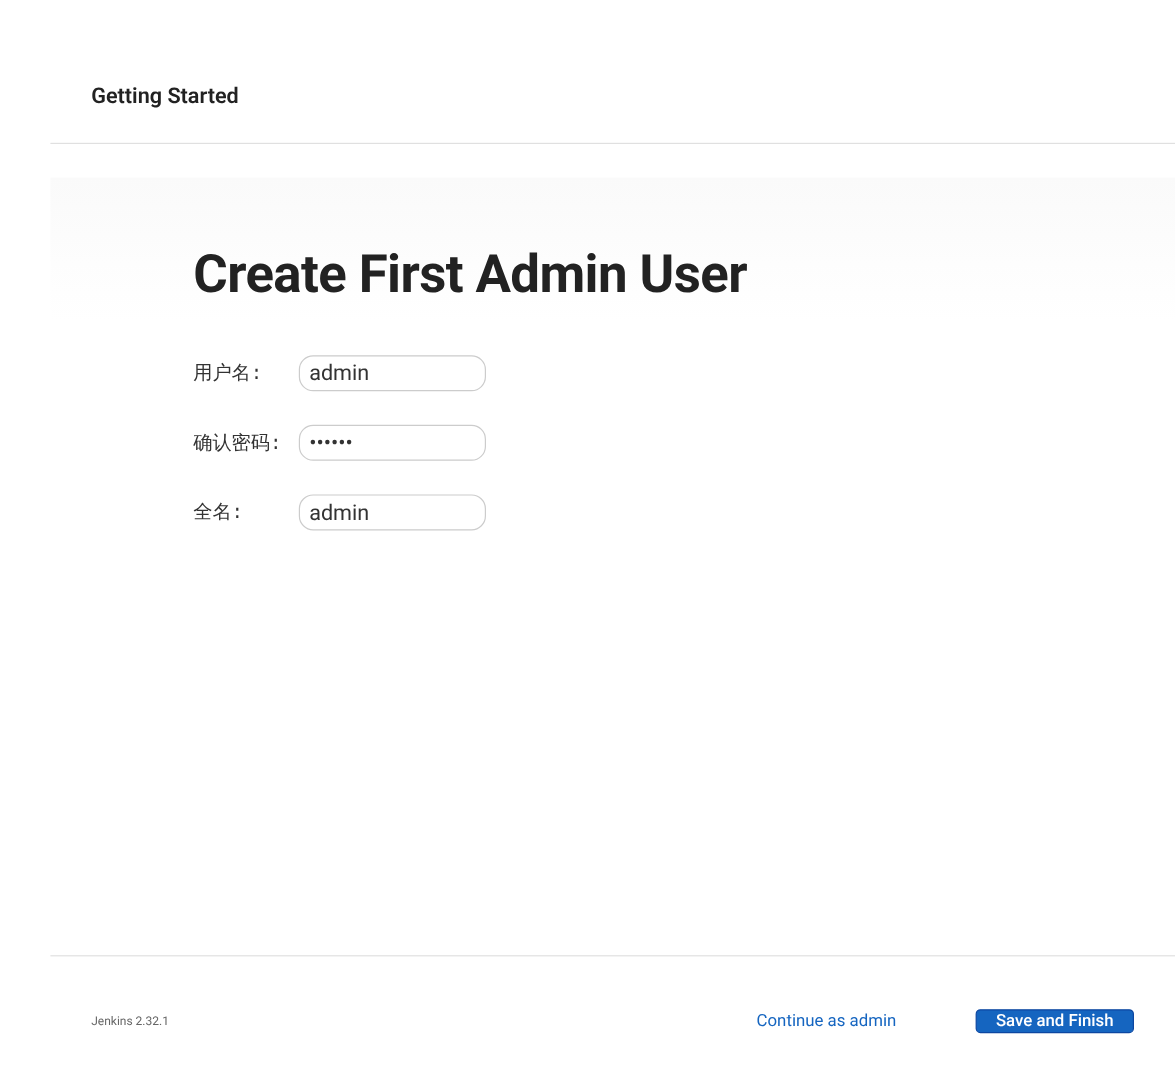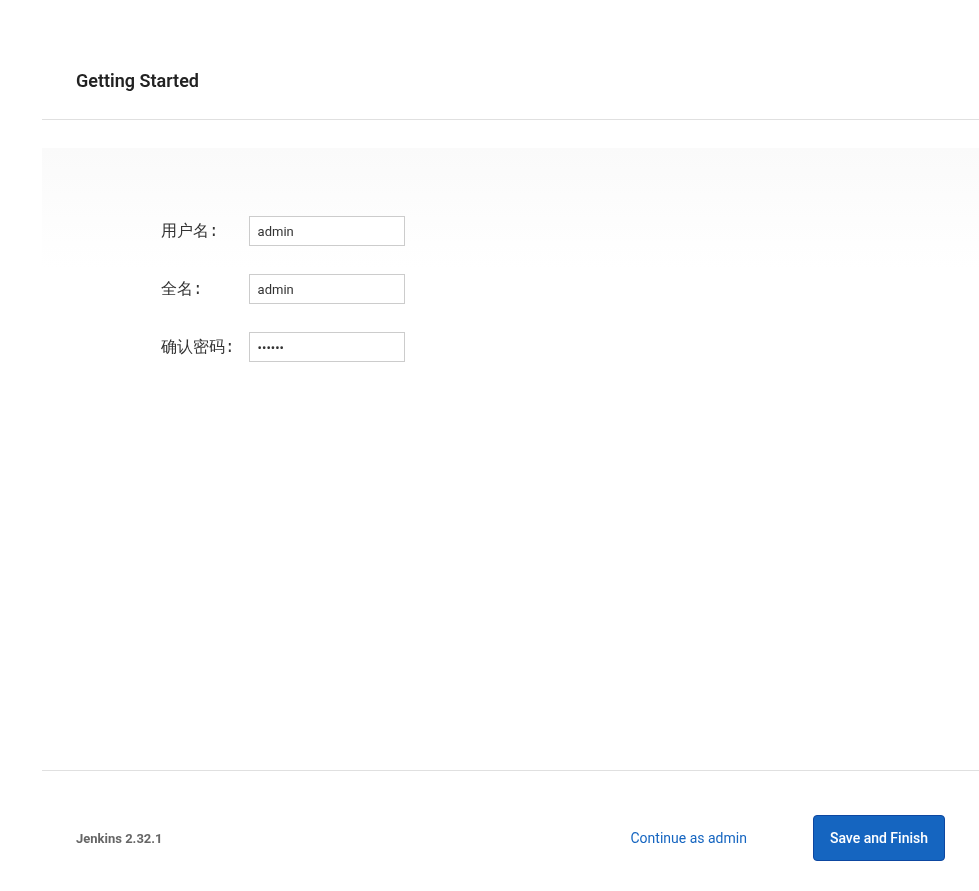--- a/index.html
+++ b/index.html
@@ -52,90 +52,90 @@
       color: #333;
       padding-right: 10px;
       white-space: nowrap;
       min-width: 60px;
       font-family: Liberation Mono, monospace;
     }
     .form-input {
       width: 156px;
       height: 30px;
       border: 1px solid #ccc;
-      border-radius: 0;
+      border-radius: 12px;
       padding: 4px 8px;
-      font-size: 13px;
+      font-size: 18px;
       color: #333;
       font-family: inherit;
     }
     .footer {
       display: flex;
       align-items: center;
       justify-content: space-between;
       padding: 16px 20px;
       border-top: 1px solid #e0e0e0;
     }
     .footer-version {
-      font-size: 13px;
+      font-size: 10px;
       color: #666;
-      font-weight: bold;
     }
     .footer-actions {
       display: flex;
       align-items: center;
       gap: 38px;
     }
     .link-button {
       background: none;
       border: none;
       color: #1565c0;
       font-size: 14px;
       cursor: pointer;
       font-family: inherit;
     }
     .primary-button {
       background: #1565c0;
       color: #fff;
       border: 1px solid #0d47a1;
       border-radius: 4px;
-      padding: 14px 16px;
+      padding: 1px 16px;
       font-size: 14px;
       font-weight: 500;
       cursor: pointer;
       font-family: inherit;
     }
   </style>
 </head>
 <body>
 
 <div class="header">
   <div class="header-title">Getting Started</div>
 </div>
 
 <div class="content">
+  <h1 class="page-title">Create First Admin User</h1>
 
   <table class="form-table">
     <tbody>
         <tr>
       <td class="form-label">用户名:</td>
       <td>
         <input type="text" class="form-input" value="admin" style="">
       </td>
     </tr>
     <tr>
+      <td class="form-label">确认密码:</td>
+      <td>
+        <input type="password" class="form-input" value="••••••" style="">
+      </td>
+    </tr>
+    <tr>
       <td class="form-label">全名:</td>
       <td>
         <input type="text" class="form-input" value="admin" style="">
-      </td>
-    </tr>
-    <tr>
-      <td class="form-label">确认密码:</td>
-      <td>
-        <input type="password" class="form-input" value="••••••" style="">
       </td>
     </tr>
   </tbody>
     </table>
 </div>
 
 <div class="footer">
   <div class="footer-version">Jenkins 2.32.1</div>
   <div class="footer-actions">
     <button class="link-button">Continue as admin</button>

